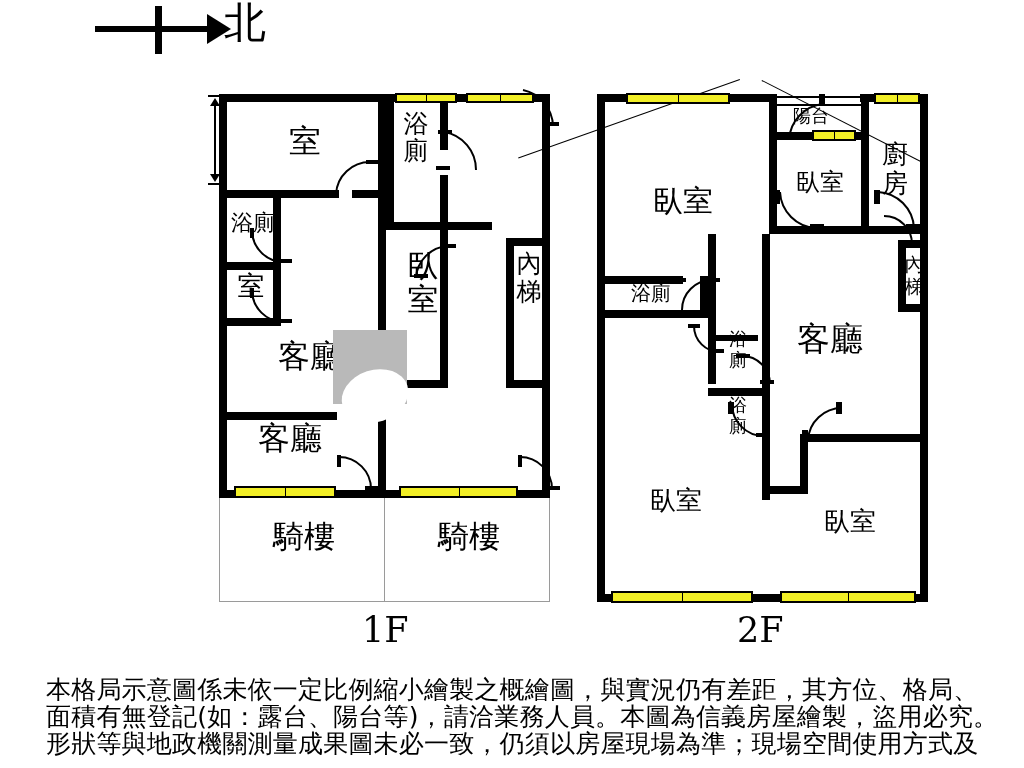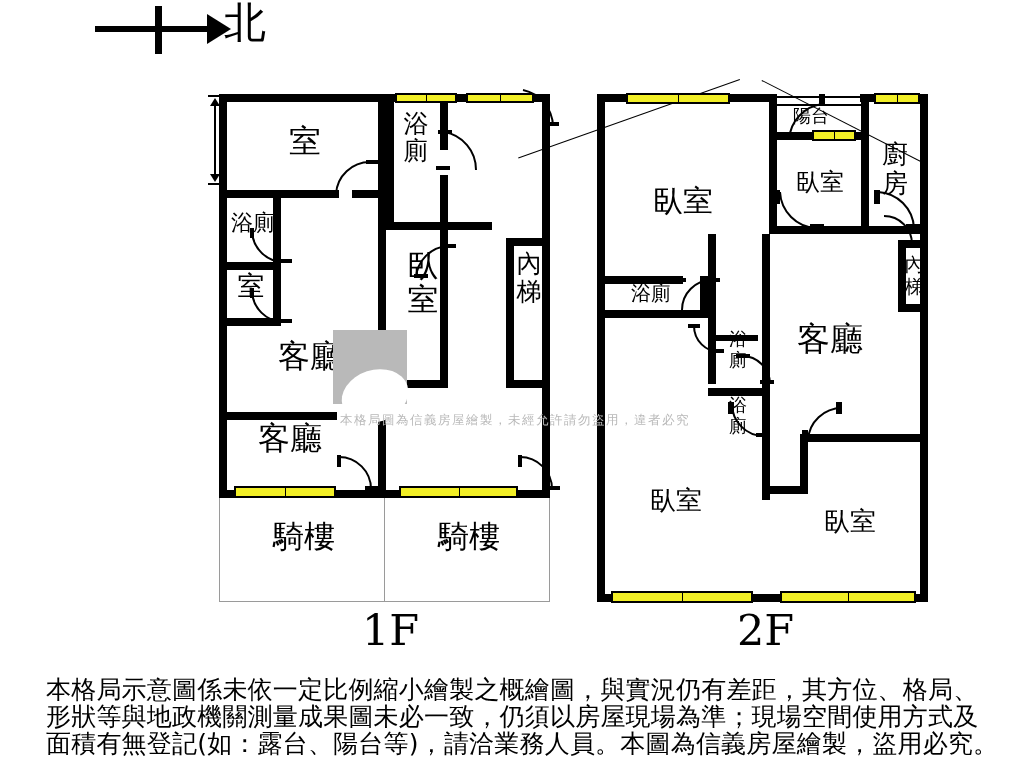--- a/index.html
+++ b/index.html
@@ -43,21 +43,21 @@
   #pt-dim .a1{position:absolute;left:2px;top:3px;width:0;height:0;
               border-left:5px solid transparent;border-right:5px solid transparent;border-bottom:8px solid #000;}
   #pt-dim .a2{position:absolute;left:2px;bottom:3px;width:0;height:0;
               border-left:5px solid transparent;border-right:5px solid transparent;border-top:8px solid #000;}
 
   
   #bal-move{position:absolute;left:694px;top:44px;font-size:27px;line-height:30px;white-space:nowrap;}
 
   
   .floor-cap{position:absolute;font-family:"DejaVu Serif","Liberation Serif",serif;
-             font-size:43px;line-height:36px;}
+             font-size:35px;line-height:36px;}
 
   
   #wm{position:absolute;left:330px;top:326px;width:372px;height:80px;
       font-size:66px;letter-spacing:6px;color:#b9b9b9;font-weight:bold;
       font-family:"DejaVu Sans","Liberation Sans",sans-serif;white-space:nowrap;}
   #wm-swoosh{position:absolute;left:333px;top:330px;width:74px;height:74px;background:#b9b9b9;}
   #wm-swoosh::after{content:"";position:absolute;left:8px;top:40px;width:68px;height:52px;
       border-radius:50%;background:#ffffff;transform:rotate(-18deg);}
   #wm-sub{position:absolute;left:340px;top:412px;width:360px;font-size:12.5px;
       letter-spacing:1.5px;color:#b9b9b9;white-space:nowrap;
@@ -336,21 +336,20 @@
 廁</div>
   <div class="room-label" style="left:785px;top:322px;width:90px;font-size:33px;">客廳</div>
   <div class="room-label" style="left:902px;top:253px;width:24px;font-size:19px;line-height:22px;">內
 梯</div>
   <div class="room-label" style="left:638px;top:487px;width:76px;font-size:26px;">臥室</div>
   <div class="room-label" style="left:812px;top:508px;width:76px;font-size:26px;">臥室</div>
 
   <div class="floor-cap" style="left:737px;top:612px;">2F</div>
 
   <div id="wm-swoosh"></div>
-  <div id="wm-sub">本格局圖為信義房屋繪製，未經允許請勿盜用，違者必究</div>
 
   <div id="footer">
     <div>本格局示意圖係未依一定比例縮小繪製之概繪圖，與實況仍有差距，其方位、格局、</div>
+    <div>面積有無登記(如：露台、陽台等)，請洽業務人員。本圖為信義房屋繪製，盜用必究。</div>
     <div>形狀等與地政機關測量成果圖未必一致，仍須以房屋現場為準；現場空間使用方式及</div>
-    <div>面積有無登記(如：露台、陽台等)，請洽業務人員。本圖為信義房屋繪製，盜用必究。</div>
   </div>
 
 </div>
 
 </body></html>

